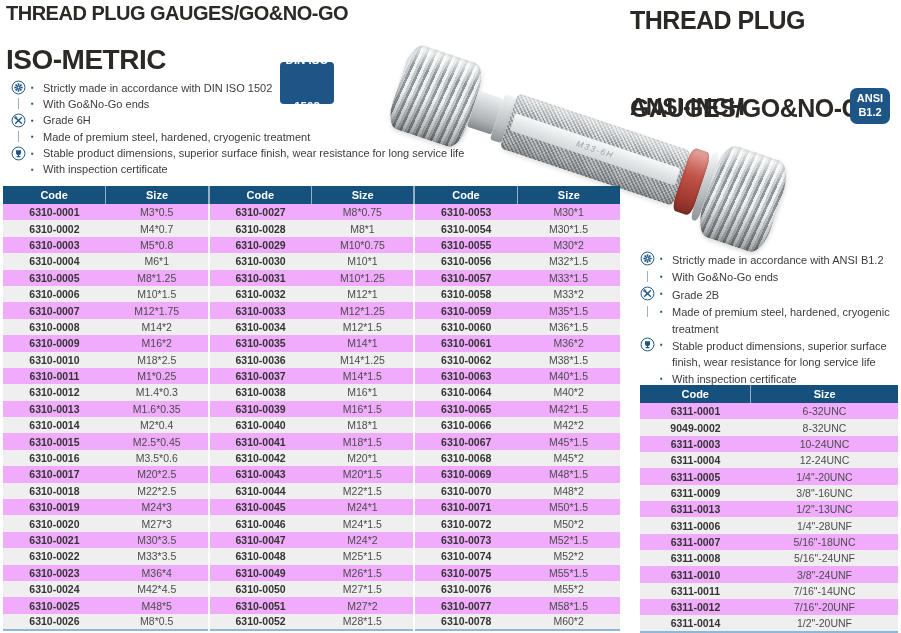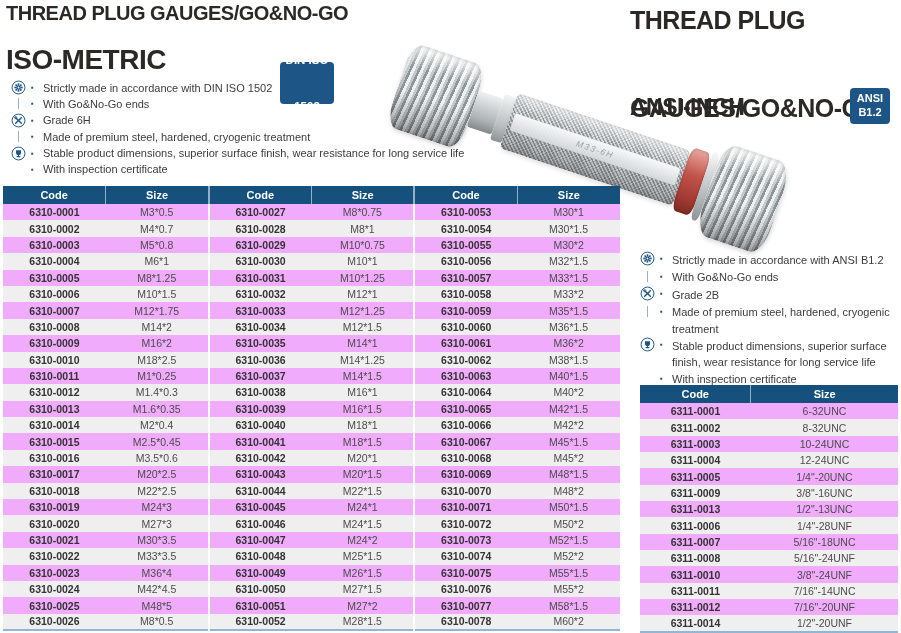--- a/index.html
+++ b/index.html
@@ -15,21 +15,21 @@
   #rt2 { left:630px; top:50px; font-size:25px;margin-top:44px; }
   #rt3 { left:630px; top:94px; font-size:23px; }
   section { z-index:2; }
   .right-layer { position:absolute; inset:0; z-index:2; pointer-events:none; }
 
   
   .badge { position:absolute; background:#1d5586; color:#fff; font-weight:bold;
     text-align:center; border-radius:4px; display:flex; flex-direction:column;
     justify-content:center; line-height:1.25; z-index:3; }
   #din-badge  { left:280px; top:62px; width:54px; height:42px; font-size:11.5px;gap:31px; }
-  #ansi-badge { left:850px; top:88px; width:40px; height:36px; font-size:11px; }
+  #ansi-badge { left:850px; top:88px; width:40px; height:36px; font-size:11px;border-radius:7px; }
 
   
   .features { position:absolute; list-style:none; z-index:3; }
   #left-features  { left:5px;  top:80px;  width:620px; }
   #right-features { left:634px; top:251px; width:264px; }
   .features li { display:flex; align-items:flex-start; }
   #left-features li  { min-height:16.4px; }
   #right-features li { min-height:17.5px; }
   .gut { width:26px; flex:0 0 26px; display:flex; justify-content:center; align-items:center; height:15px; }
   .gut svg { width:15px; height:15px; }
@@ -491,21 +491,21 @@
             <th>Code</th>
             <th>Size</th>
           </tr>
         </thead>
         <tbody>
           <tr>
             <td class="code">6311-0001</td>
             <td class="size">6-32UNC</td>
           </tr>
           <tr>
-            <td class="code">6311-0002</td>
+            <td class="code">9049-0002</td>
             <td class="size">8-32UNC</td>
           </tr>
           <tr>
             <td class="code">6311-0003</td>
             <td class="size">10-24UNC</td>
           </tr>
           <tr>
             <td class="code">6311-0004</td>
             <td class="size">12-24UNC</td>
           </tr>

